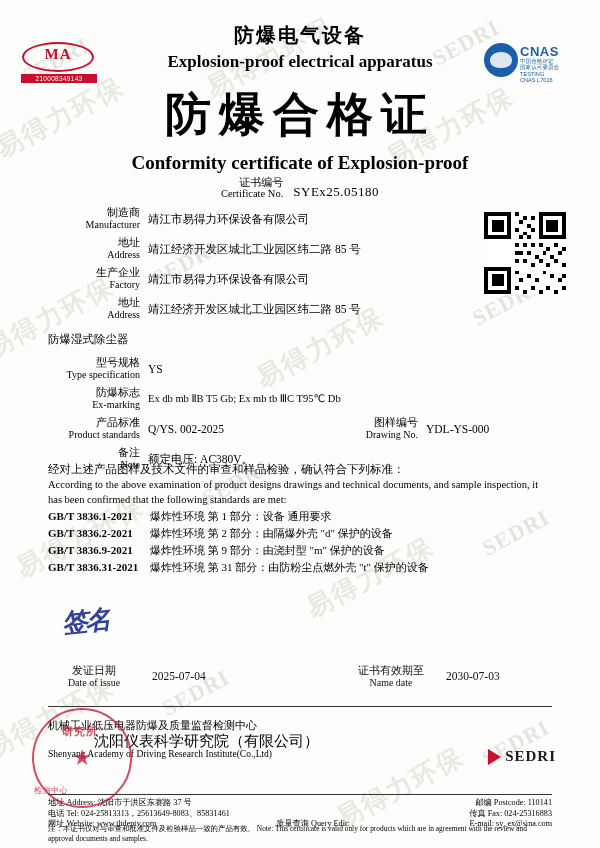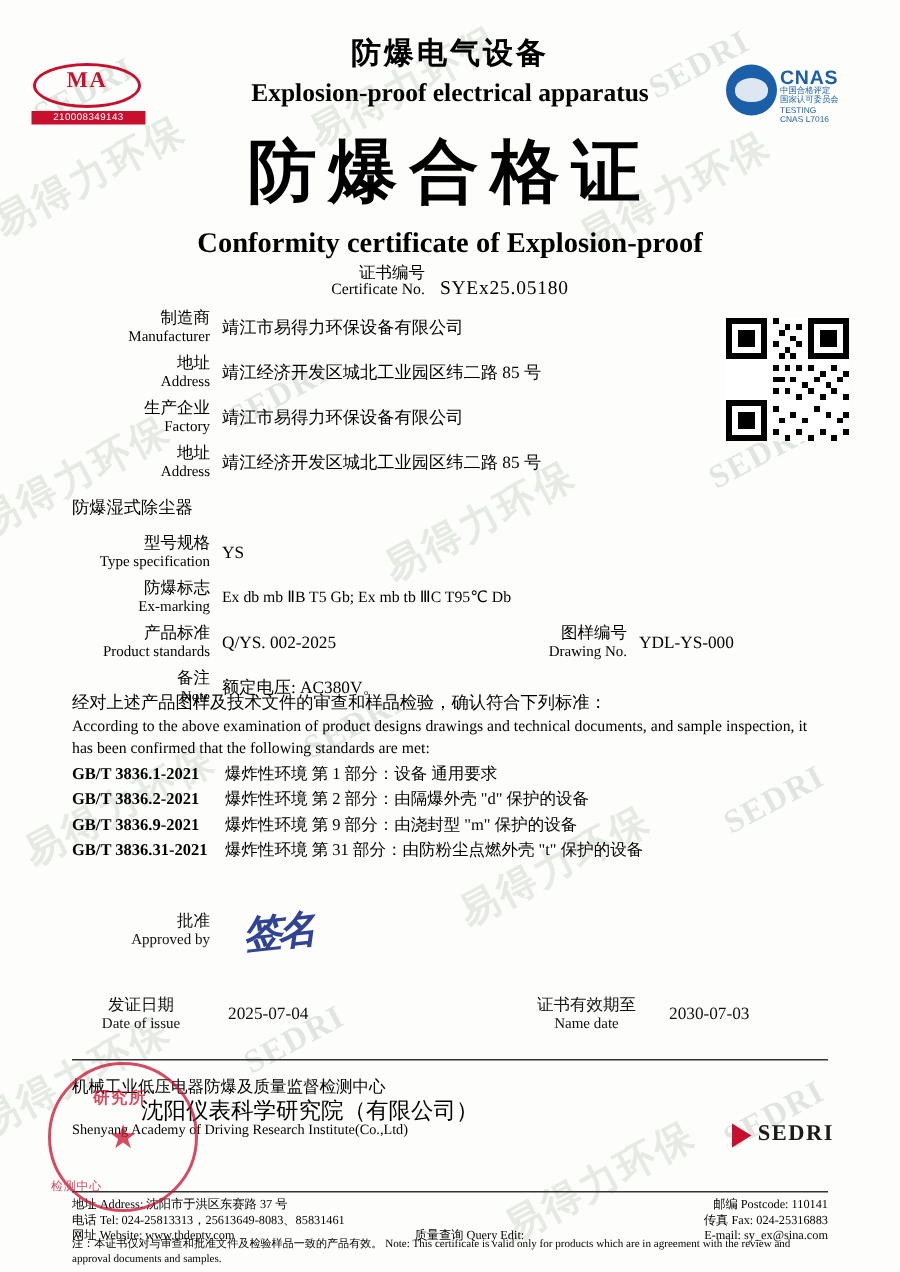--- a/index.html
+++ b/index.html
@@ -647,24 +647,20 @@
       <div class="txt">爆炸性环境 第 9 部分：由浇封型 "m" 保护的设备</div>
     </div>
     <div class="std-line">
       <div class="code">GB/T 3836.31-2021</div>
       <div class="txt">爆炸性环境 第 31 部分：由防粉尘点燃外壳 "t" 保护的设备</div>
     </div>
   </div>
 
   <div class="appr">
     <div class="appr-row">
-      <div class="lab">
-        <span class="cn">批准</span>
-        <span class="en">Approved by</span>
-      </div>
       <div class="sig">签名</div>
     </div>
   </div>
 
   <div class="dates">
     <div class="blk left">
       <div class="lab">
         <span class="cn">发证日期</span>
         <span class="en">Date of issue</span>
       </div>

